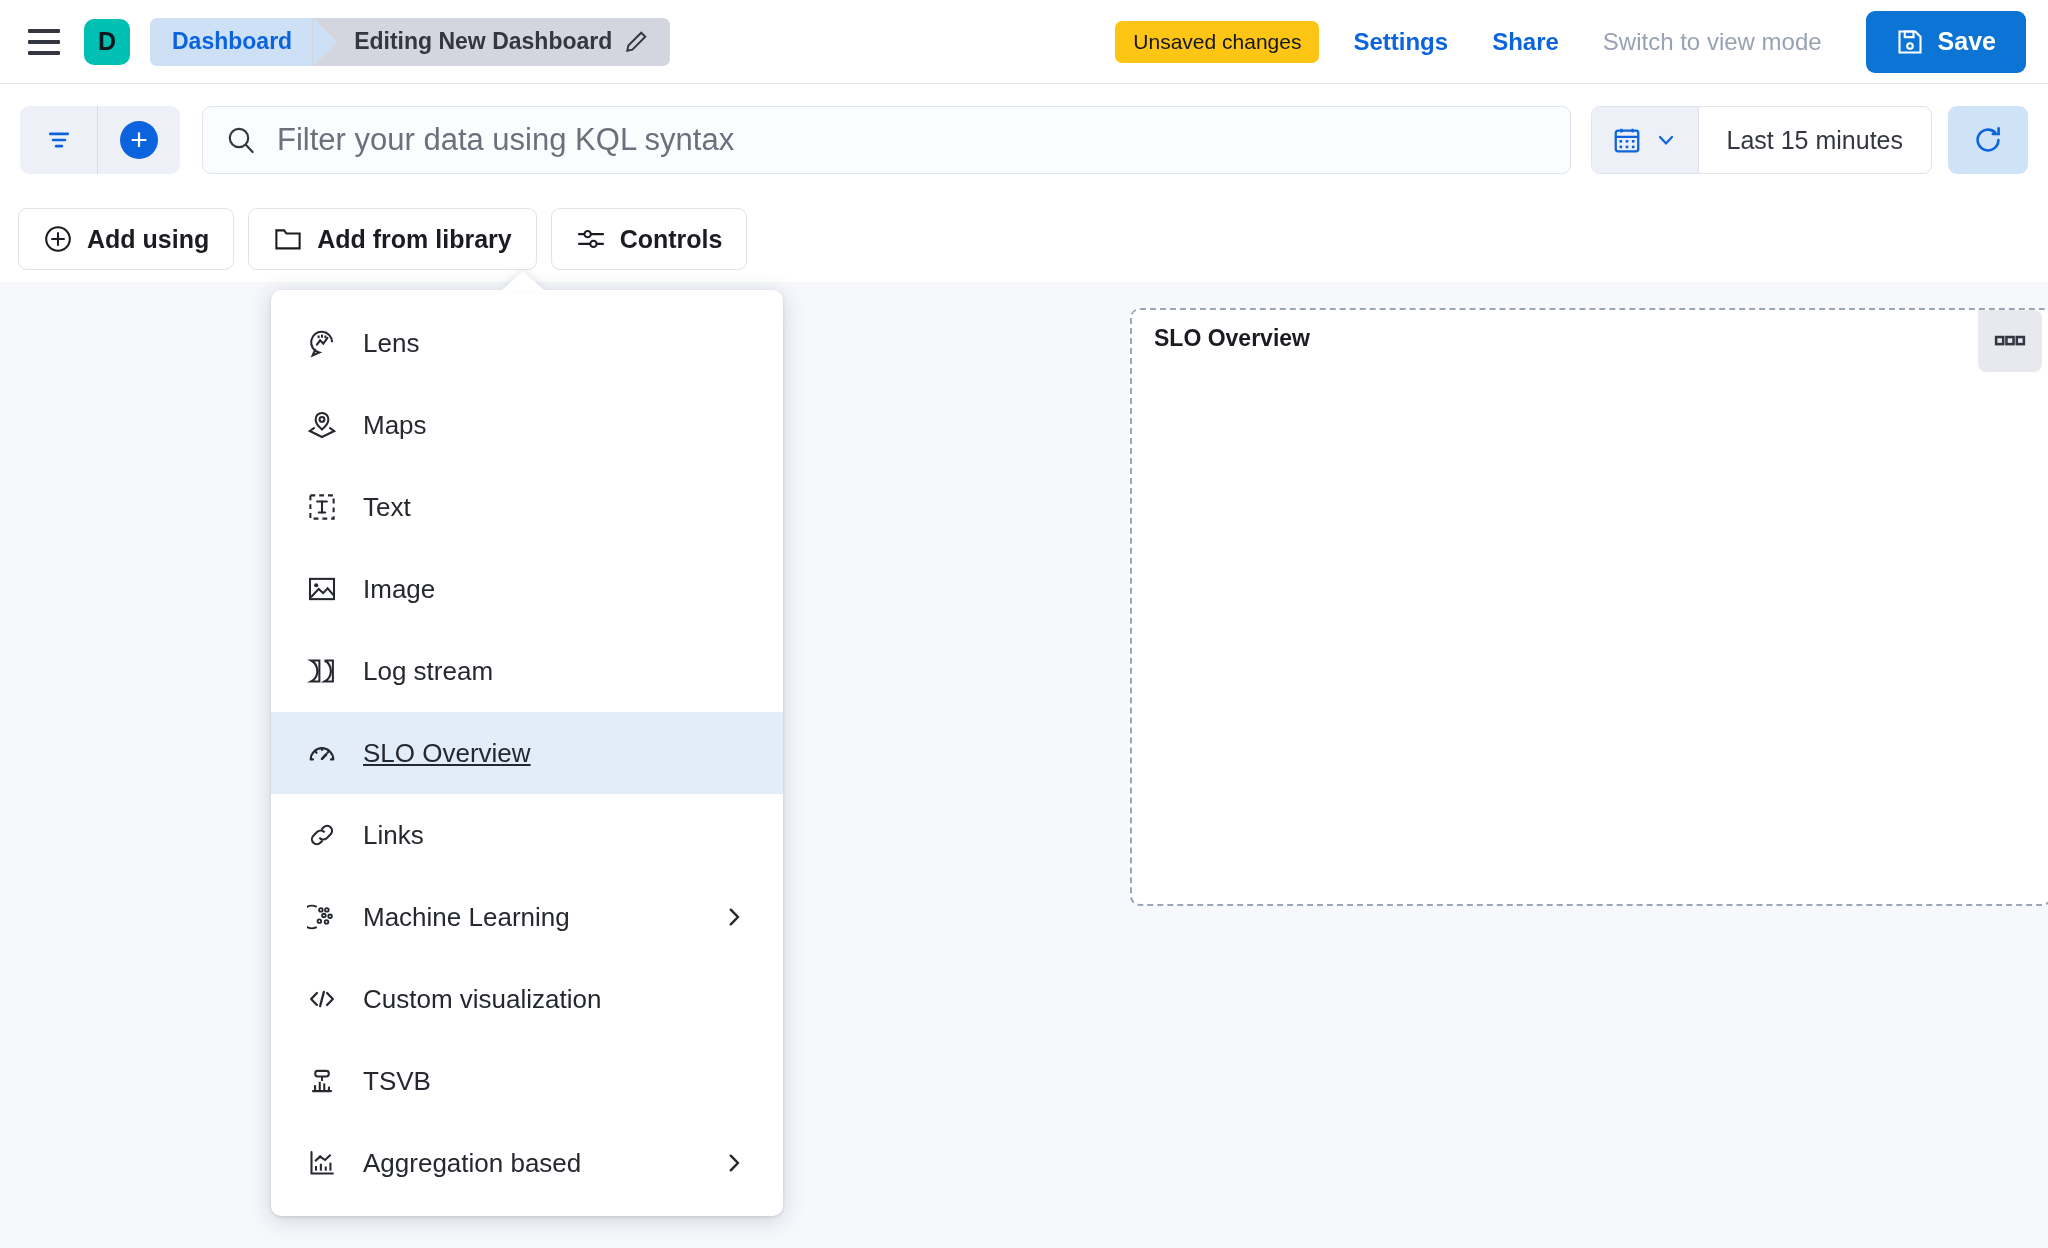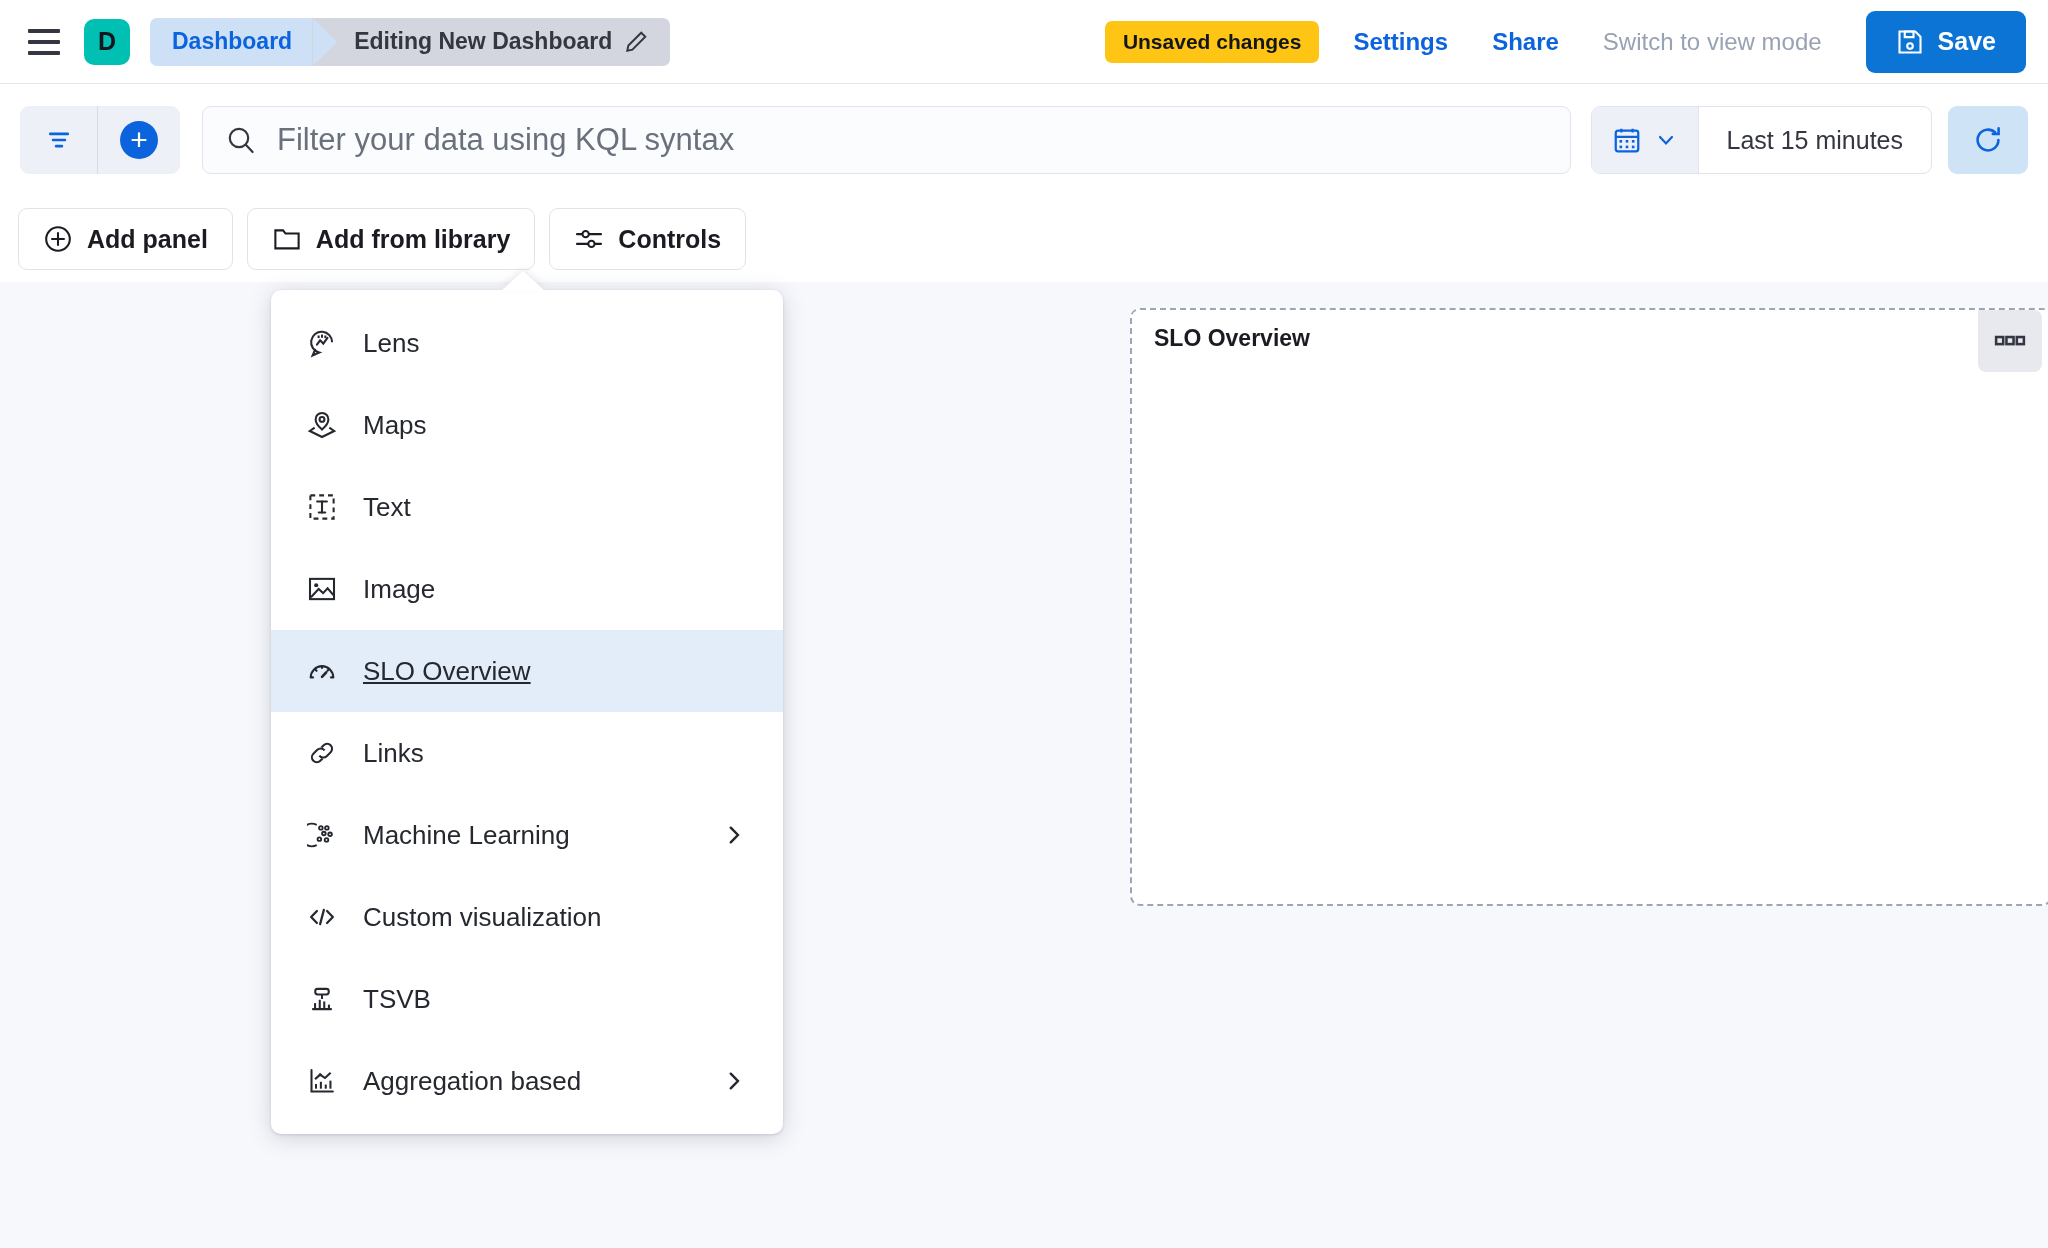--- a/index.html
+++ b/index.html
@@ -59,21 +59,21 @@
     gap: 12px;
     justify-content: space-between;
   }
   .pencil-ico { display:flex; align-items:center; }
 
   .header-right {
     margin-left: auto; display: flex; align-items: center; gap: 0;
   }
   .unsaved-badge {
     background: #FEC514; color: #13161C;
-    font-size: 21px; font-weight: 700;
+    font-size: 21px; font-weight: 400;
     padding: 9px 18px; border-radius: 7px;
     margin-right: 34px; cursor: pointer;
   }
   .hdr-link {
     font-size: 24px; color: #0B64DD; font-weight: 600;
     margin-right: 44px; cursor: pointer;
   }
   .hdr-link.muted { color: #98A2B3; font-weight: 400; }
   .save-btn {
     background: #0B74D4; color: #fff;
@@ -374,21 +374,21 @@
   <div class="toolbar">
 
     <button class="tb-btn">
       <span style="display:flex;">
         <svg width="30" height="30" viewBox="0 0 16 16" fill="none" stroke="#1A1C21" stroke-width="1.1">
           <circle cx="8" cy="8" r="6.3"></circle>
           <line x1="8" y1="4.8" x2="8" y2="11.2" stroke-linecap="round"></line>
           <line x1="4.8" y1="8" x2="11.2" y2="8" stroke-linecap="round"></line>
         </svg>
       </span>
-      <span>Add panel</span>
+      <span>Add using</span>
     </button>
 
     <button class="tb-btn">
       <span style="display:flex;">
         <svg width="30" height="30" viewBox="0 0 16 16" fill="none" stroke="#1A1C21" stroke-width="1.1">
           <path d="M1.8 13V3.4h4.1l1.3 1.7h7V13z"></path>
         </svg>
       </span>
       <span>Add from library</span>
     </button>
@@ -453,20 +453,29 @@
         <span class="mi-icon">
           <svg width="30" height="30" viewBox="0 0 16 16" fill="none" stroke="#25282F" stroke-width="1.1">
             <rect x="1.6" y="2.6" width="12.8" height="10.8"></rect>
             <circle cx="4.9" cy="6" r="1.1" fill="#25282F" stroke="none"></circle>
             <polyline points="2.1,12.4 6.2,8.0 8.6,10.2 11.0,7.6 14.1,11.3"></polyline>
           </svg>
         </span>
         <span class="mi-label">Image</span>
       </div>
 
+      <div class="menu-item">
+        <span class="mi-icon">
+          <svg width="30" height="30" viewBox="0 0 16 16" fill="none" stroke="#25282F" stroke-width="1.1">
+            <path d="M2.2 2.4h4.4v11.2H2.2a6.4 6.4 0 0 0 0-11.2z"></path>
+            <path d="M9.4 2.4h4.4v11.2H9.4a6.4 6.4 0 0 0 0-11.2z"></path>
+          </svg>
+        </span>
+        <span class="mi-label">Log stream</span>
+      </div>
 
       <div class="menu-item active">
         <span class="mi-icon">
           <svg width="30" height="30" viewBox="0 0 16 16" fill="none" stroke="#25282F" stroke-width="1.1">
             <path d="M2 11.4a6 6 0 1 1 12 0"></path>
             <line x1="2" y1="11.4" x2="3.2" y2="11.4" stroke-linecap="round"></line>
             <line x1="12.8" y1="11.4" x2="14" y2="11.4" stroke-linecap="round"></line>
             <line x1="8" y1="5.4" x2="8" y2="6.4" stroke-linecap="round"></line>
             <line x1="4.4" y1="7.2" x2="5.1" y2="7.9" stroke-linecap="round"></line>
             <line x1="11.6" y1="7.2" x2="10.9" y2="7.9" stroke-linecap="round"></line>

